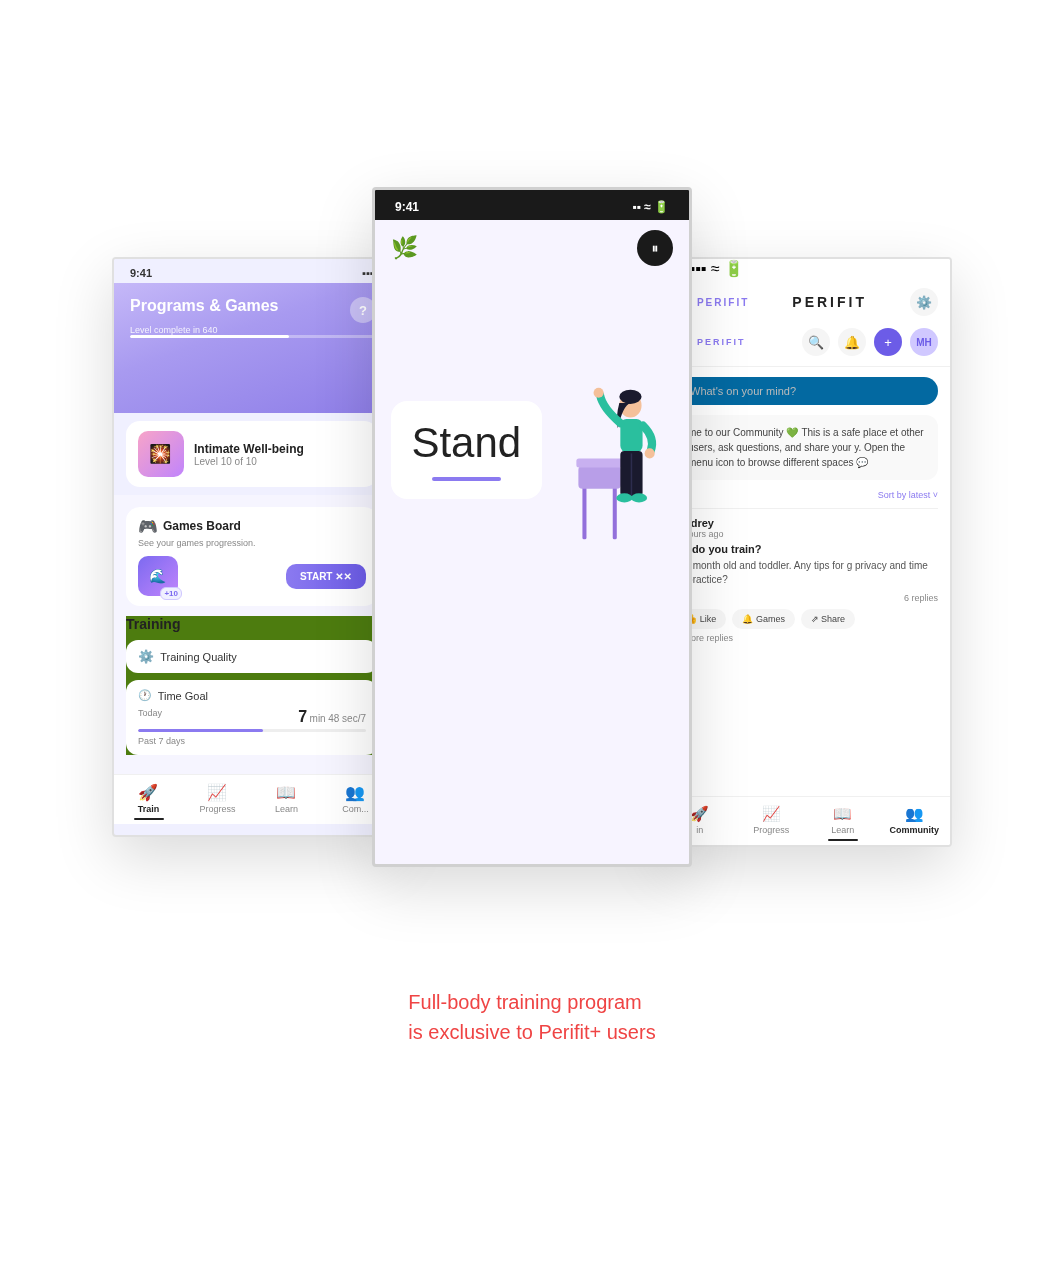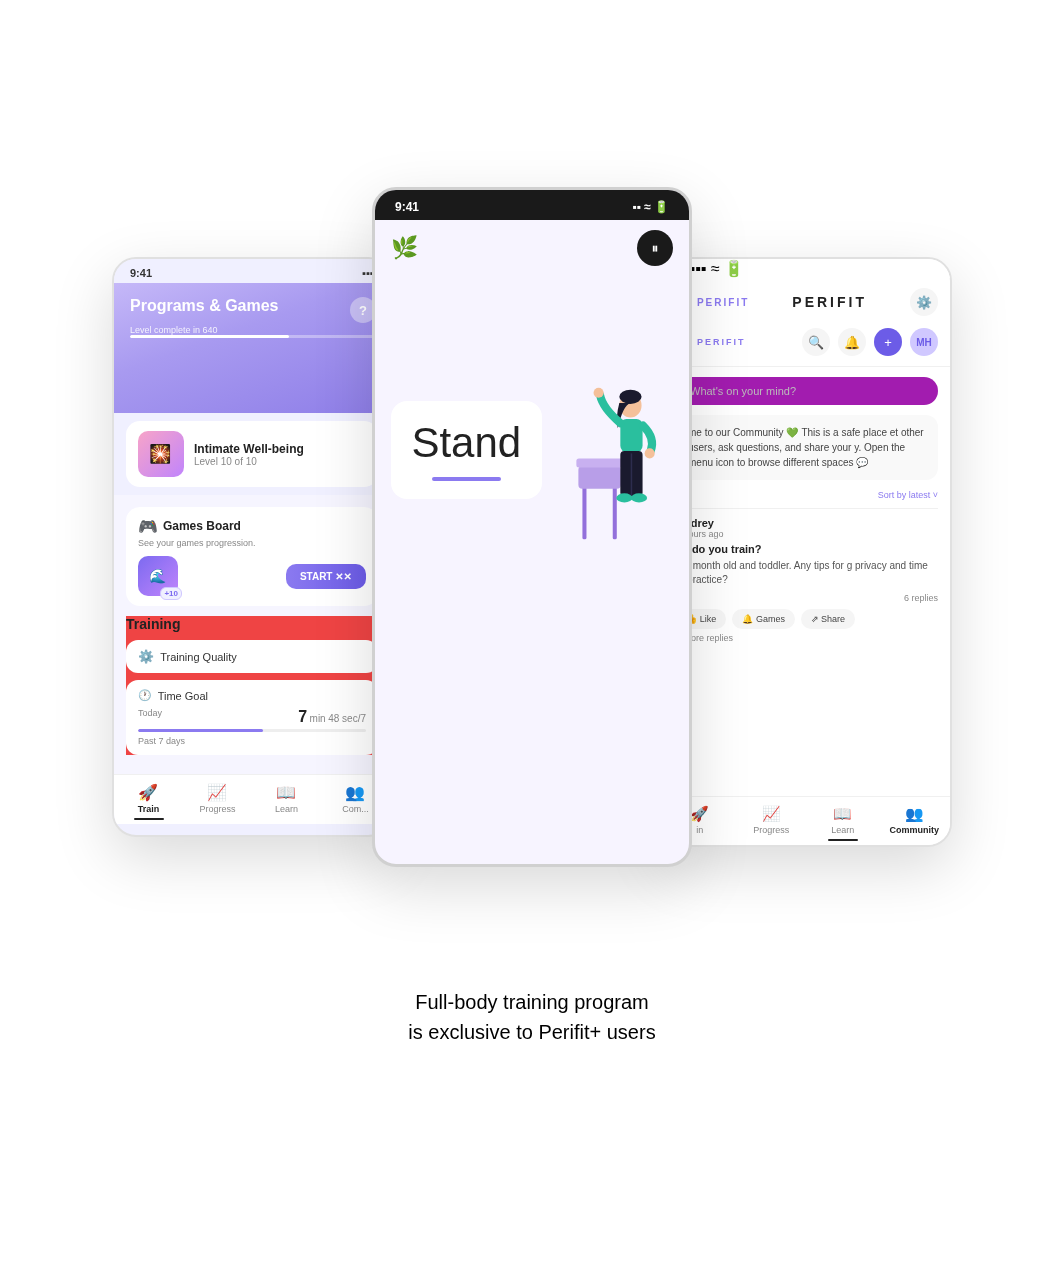--- a/index.html
+++ b/index.html
@@ -32,21 +32,21 @@
       width: 900px;
       height: 750px;
       display: flex;
       align-items: center;
       justify-content: center;
     }
 
     
     .phone {
       position: absolute;
-      border-radius: 24px;
+      border-radius: 4px;
       background: #fff;
       overflow: hidden;
       box-shadow: 0 20px 60px rgba(0,0,0,0.15);
     }
 
     
     .phone-left {
       width: 280px;
       height: 580px;
       left: 30px;
@@ -195,21 +195,21 @@
       border: none;
       border-radius: 10px;
       padding: 7px 14px;
       font-size: 10px;
       font-weight: 600;
       display: flex;
       align-items: center;
       gap: 4px;
     }
     .training-section {
-      background: #ef4444;
+      background: #4d7c0f;
     }
     .training-title {
       font-size: 14px;
       font-weight: 700;
       color: #222;
       margin-bottom: 8px;
     }
     .training-card {
       background: #fff;
       border-radius: 12px;
@@ -429,21 +429,21 @@
       font-size: 10px;
       font-weight: 600;
       color: #8b7af0;
       letter-spacing: 2px;
     }
     .right-content {
       padding: 10px 12px;
       overflow: hidden;
     }
     .what-on-mind {
-      background: #a21caf;
+      background: #0369a1;
       border-radius: 20px;
       padding: 8px 14px;
       font-size: 11px;
       color: #bbb;
       margin-bottom: 10px;
     }
     .community-box {
       background: #f9f9f9;
       border-radius: 12px;
       padding: 10px 12px;
@@ -531,23 +531,22 @@
       gap: 2px;
       font-size: 9px;
       color: #888;
     }
     .right-nav-item.active { color: #222; font-weight: 700; }
     .right-nav-item .rnav-icon { font-size: 15px; }
 
     
     .subtitle {
       margin-top: 50px;
-      text-align: center;
       font-size: 20px;
-      color: #000000;
+      color: #ef4444;
       line-height: 1.5;
     }
   </style>
 </head>
 <body>
 
 <h1 class="headline">
   <br>
 </h1>
 

